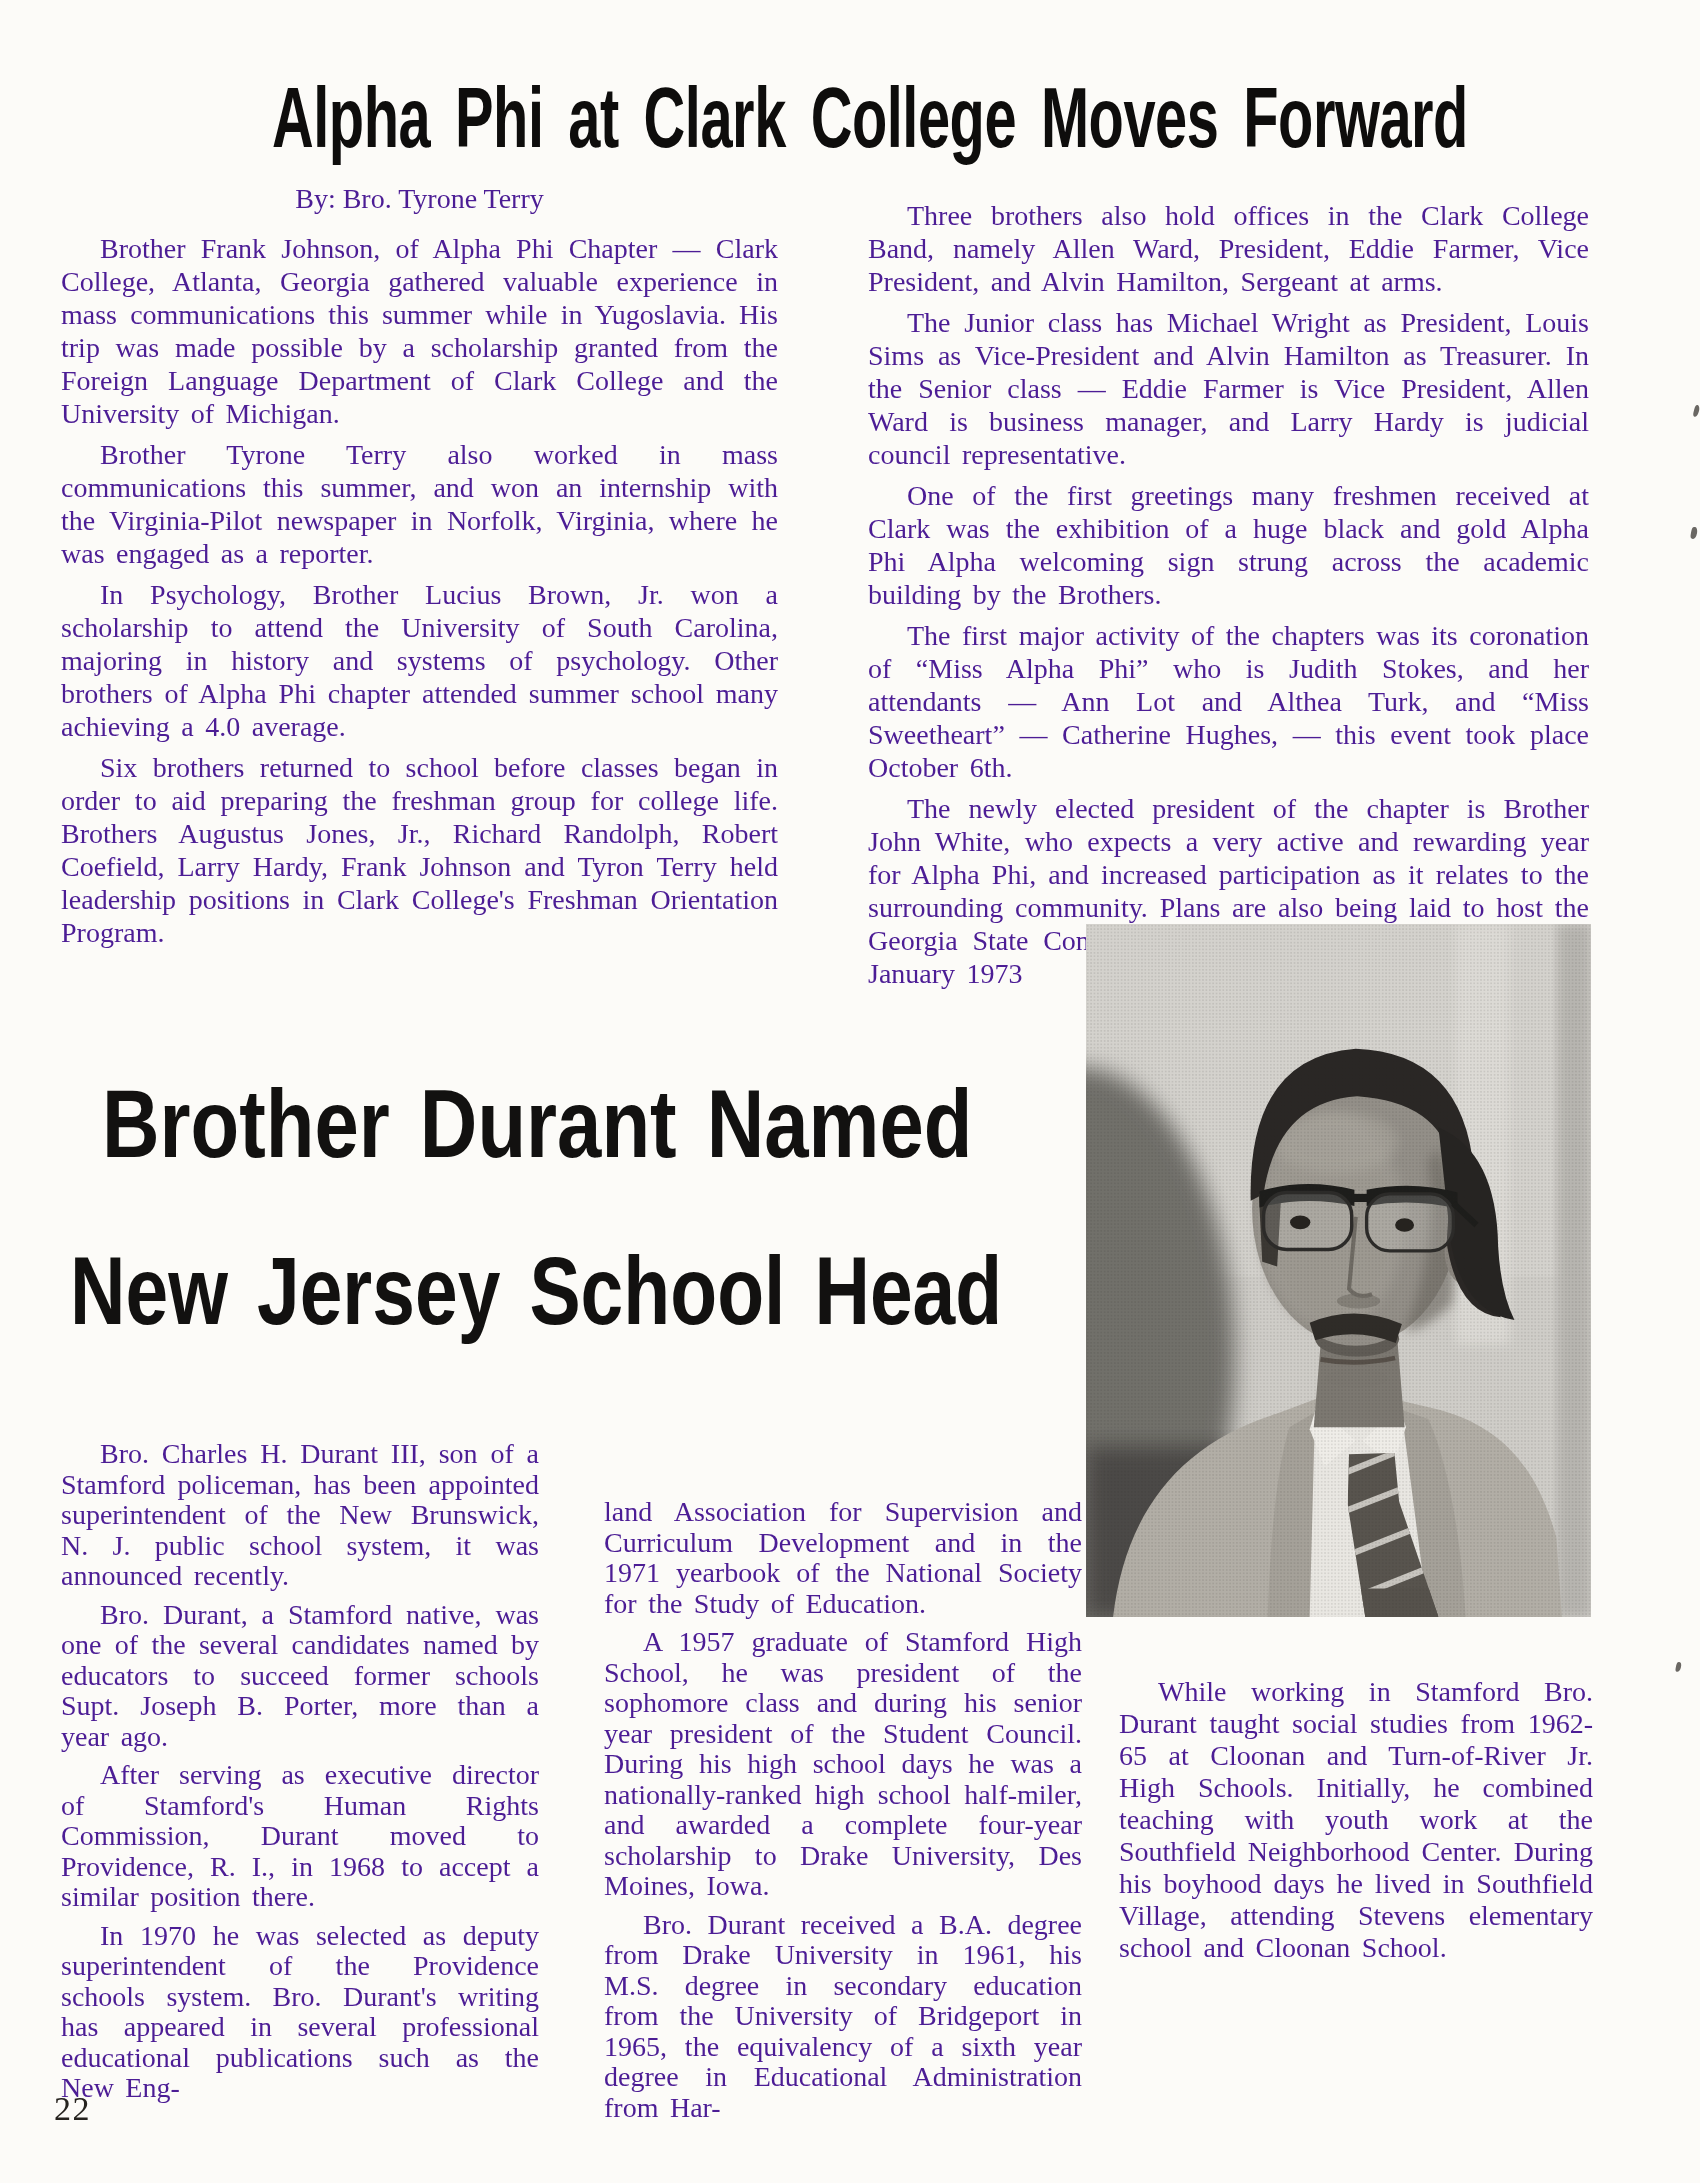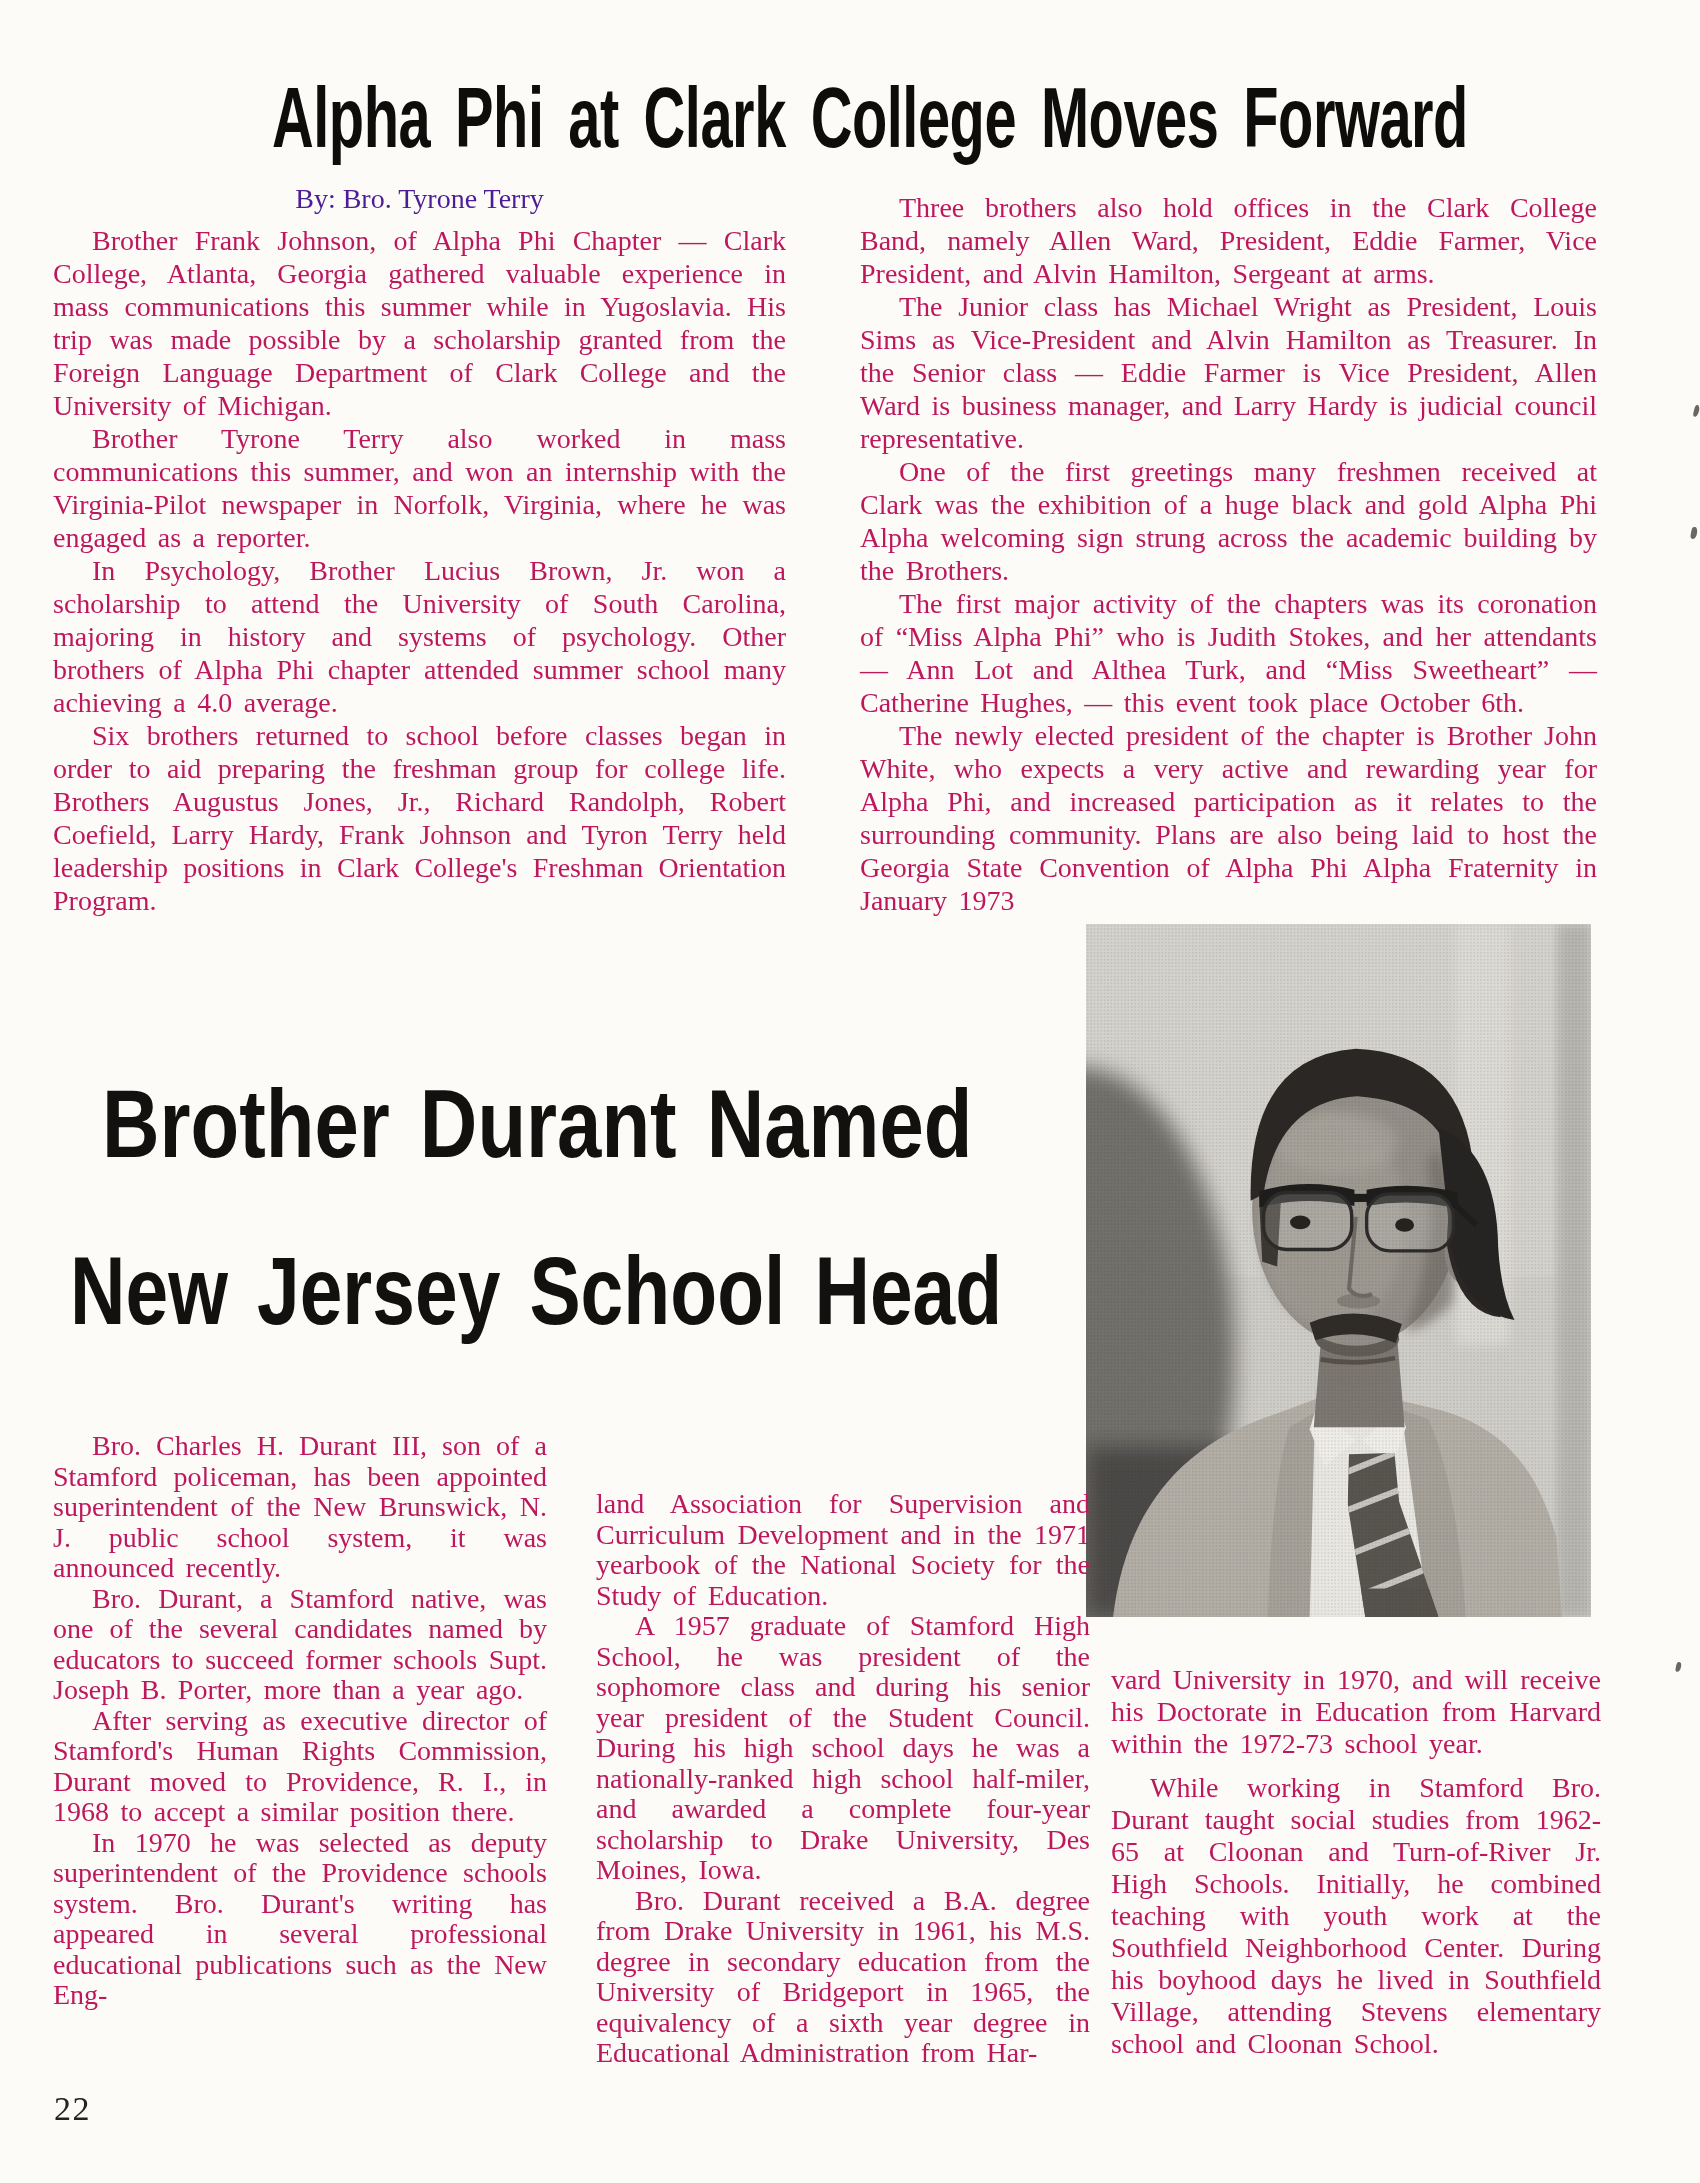--- a/index.html
+++ b/index.html
@@ -13,22 +13,22 @@
     white-space:nowrap;word-spacing:0.16em;letter-spacing:-0.7px;
     transform:scaleX(0.68);transform-origin:50% 0;color:#0e0d0c;
   }
   .byline{
     position:absolute;top:183px;left:53px;width:733px;text-align:center;
     font-size:28px;color:#4c1d95;
   }
   .colA{position:absolute;top:224px;left:53px;width:733px;}
   .colB{position:absolute;top:191px;left:860px;width:737px;}
   .body-text p{
-    margin:0;font-size:28px;line-height:33px;text-align:justify;
-    word-spacing:0.16em;text-indent:39px;color:#be185d;
+    margin:8px;font-size:28px;line-height:33px;text-align:justify;
+    word-spacing:0.16em;text-indent:39px;color:#4c1d95;
   }
   .colB p{line-height:33px;}
   .headline2a{
     position:absolute;top:1069px;left:102px;font-family:"Liberation Sans",sans-serif;
     font-weight:bold;font-size:96px;white-space:nowrap;word-spacing:0.10em;
     transform:scaleX(0.83);transform-origin:0 0;color:#121110;
   }
   .headline2b{
     position:absolute;top:1236px;left:70px;font-family:"Liberation Sans",sans-serif;
     font-weight:bold;font-size:96px;white-space:nowrap;word-spacing:0.10em;
@@ -162,21 +162,20 @@
       <p>Bro. Durant, a Stamford native, was one of the several candidates named by educators to succeed former schools Supt. Joseph B. Porter, more than a year ago.</p>
       <p>After serving as executive director of Stamford's Human Rights Commission, Durant moved to Providence, R. I., in 1968 to accept a similar position there.</p>
       <p>In 1970 he was selected as deputy superintendent of the Providence schools system. Bro. Durant's writing has appeared in several professional educational publications such as the New Eng-</p>
     </div>
   <div class="col2 body-text cols-bottom">
       <p class="no-indent">land Association for Supervision and Curriculum Development and in the 1971 yearbook of the National Society for the Study of Education.</p>
       <p>A 1957 graduate of Stamford High School, he was president of the sophomore class and during his senior year president of the Student Council. During his high school days he was a nationally-ranked high school half-miler, and awarded a complete four-year scholarship to Drake University, Des Moines, Iowa.</p>
       <p>Bro. Durant received a B.A. degree from Drake University in 1961, his M.S. degree in secondary education from the University of Bridgeport in 1965, the equivalency of a sixth year degree in Educational Administration from Har-</p>
     </div>
   <div class="col3 body-text cols-bottom">
-      <p class="no-indent">vard University in 1970, and will receive his Doctorate in Education from Harvard within the 1972-73 school year.</p>
       <p class="gap">While working in Stamford Bro. Durant taught social studies from 1962-65 at Cloonan and Turn-of-River Jr. High Schools. Initially, he combined teaching with youth work at the Southfield Neighborhood Center. During his boyhood days he lived in Southfield Village, attending Stevens elementary school and Cloonan School.</p>
     </div>
 
   <div class="page-number">22</div>
 
   <div class="mark m1"></div>
   <div class="mark m2"></div>
   <div class="mark m3"></div>
 
 </div>

